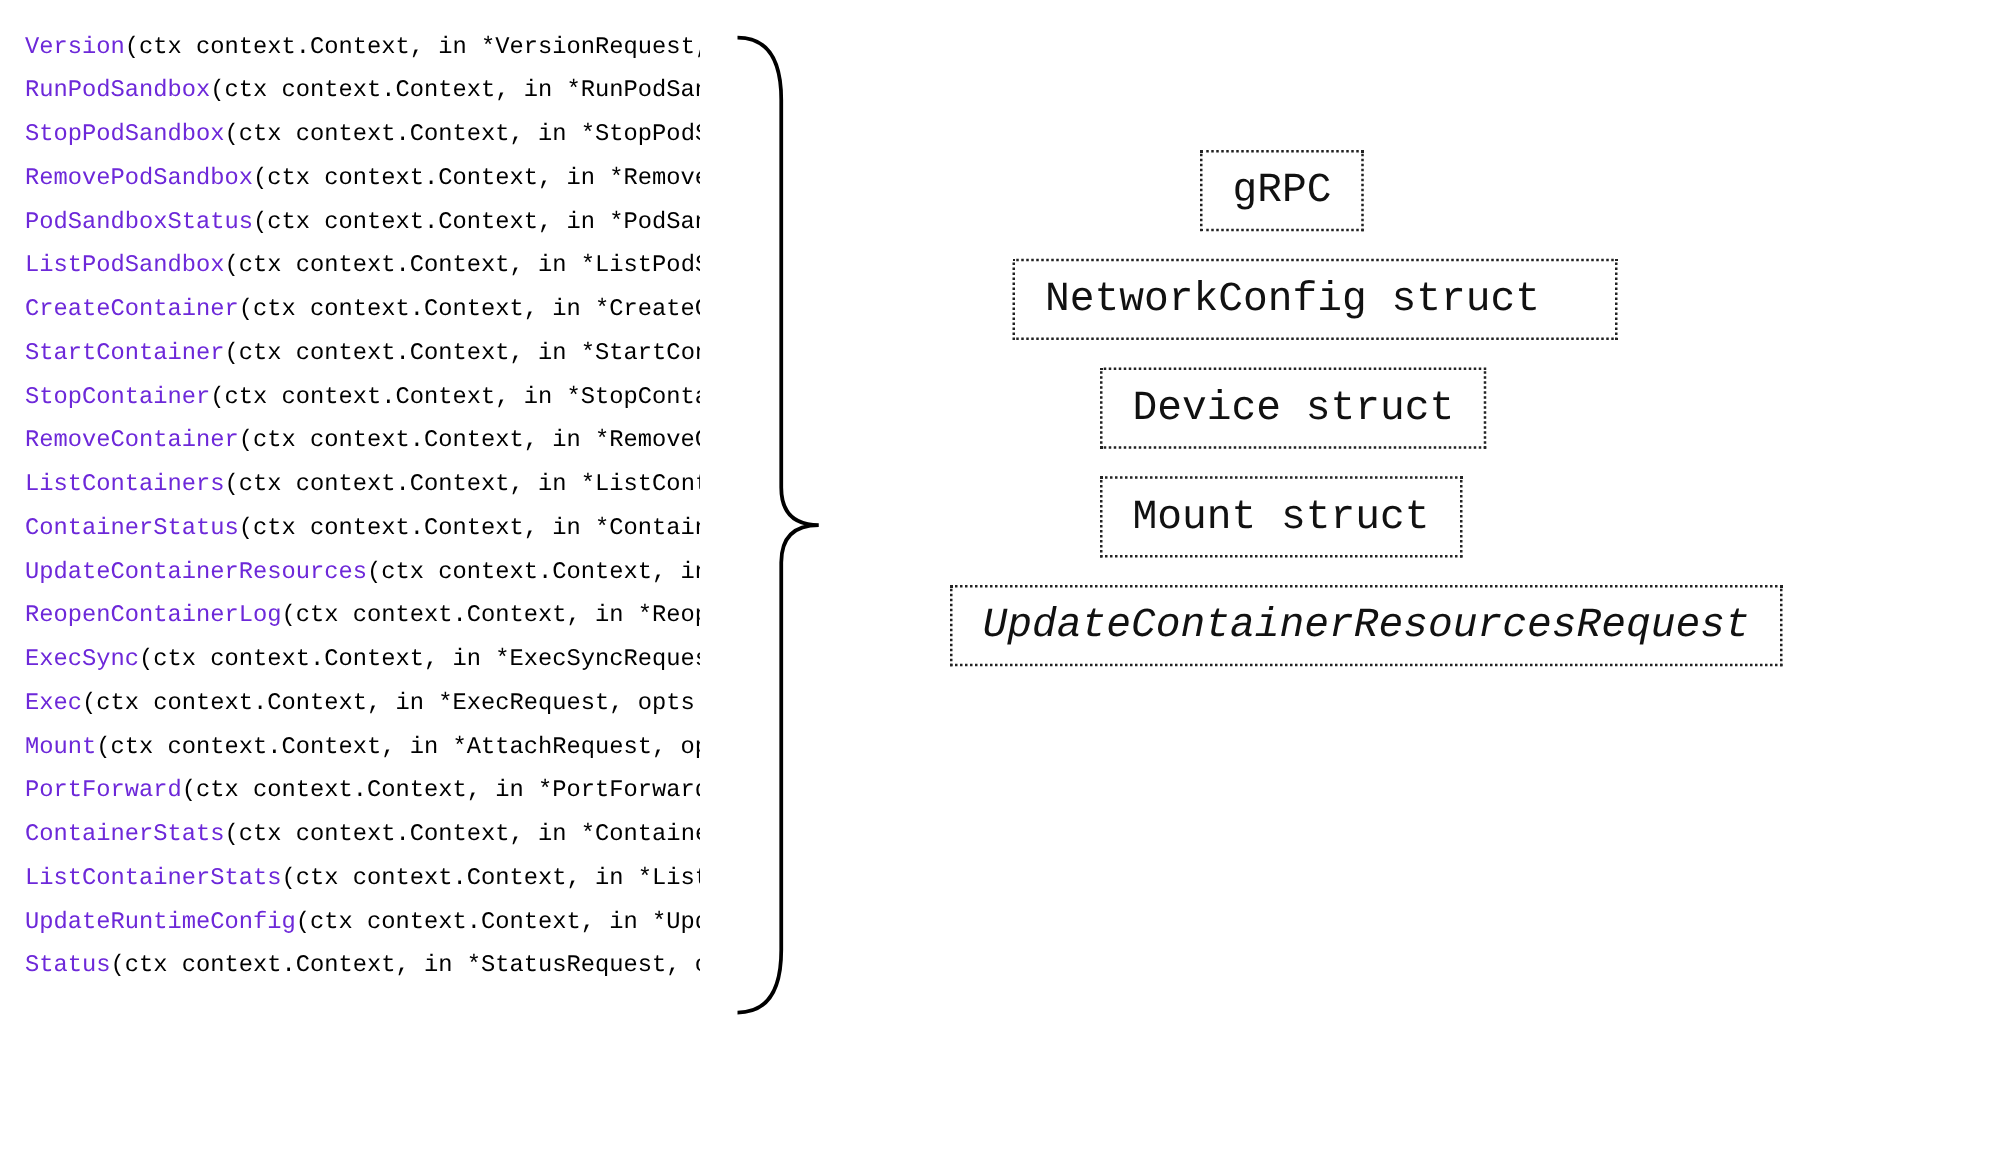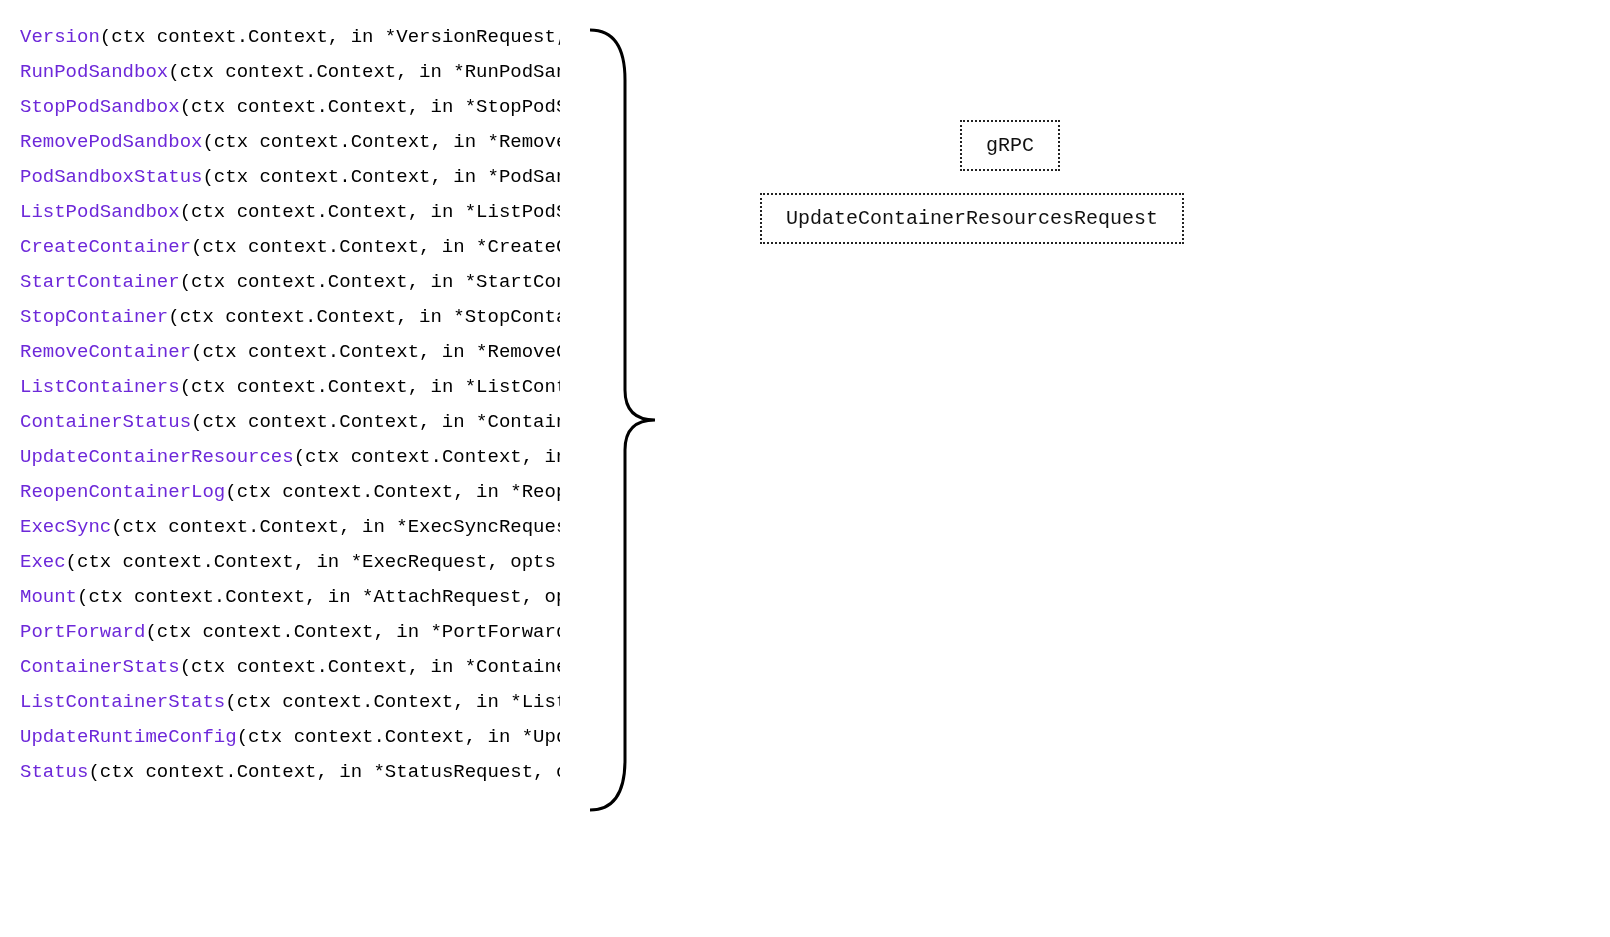--- a/index.html
+++ b/index.html
@@ -37,21 +37,21 @@
   }
   .struct-area {
     position: absolute;
     left: 760px;
     top: 120px;
     width: 800px;
   }
   .struct-box {
     border: 2px dotted #222;
     padding: 12px 24px;
-    font-size: 20px;
+    font-size: 33px;
     font-family: "Consolas", "Menlo", "Courier New", monospace;
     color: #111;
     display: inline-block;
     white-space: nowrap;
   }
   .row {
     margin-bottom: 22px;
   }
 </style>
 </head>
@@ -89,16 +89,25 @@
            Q 55 400 85 400
            Q 55 400 55 430
            L 55 740
            Q 55 790 20 790" fill="none" stroke="#000" stroke-width="3"></path>
 </svg>
 
 <div class="struct-area">
   <div class="row" style="margin-left:200px;">
     <div class="struct-box">gRPC</div>
   </div>
-  <div class="row" style="margin-left:0px;">
+  <div class="row" style="margin-left:50px;">
+    <div class="struct-box" style="padding-right:60px;">NetworkConfig struct</div>
+  </div>
+  <div class="row" style="margin-left:120px;">
+    <div class="struct-box">Device struct</div>
+  </div>
+  <div class="row" style="margin-left:120px;">
+    <div class="struct-box">Mount struct</div>
+  </div>
+  <div class="row" style="margin-left:0px;font-style:italic;">
     <div class="struct-box">UpdateContainerResourcesRequest</div>
   </div>
 </div>
 
 </body></html>

